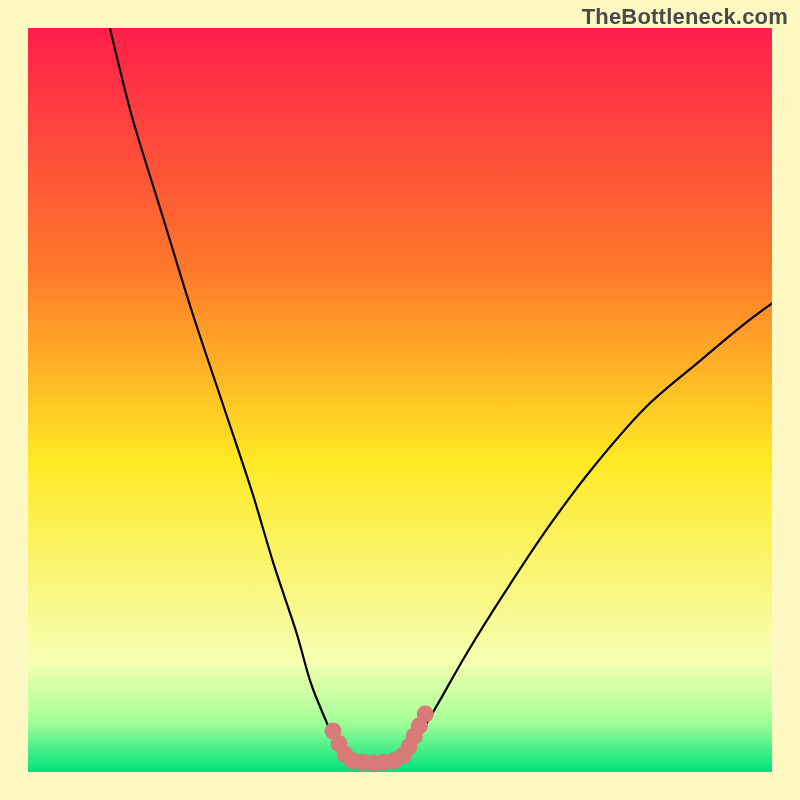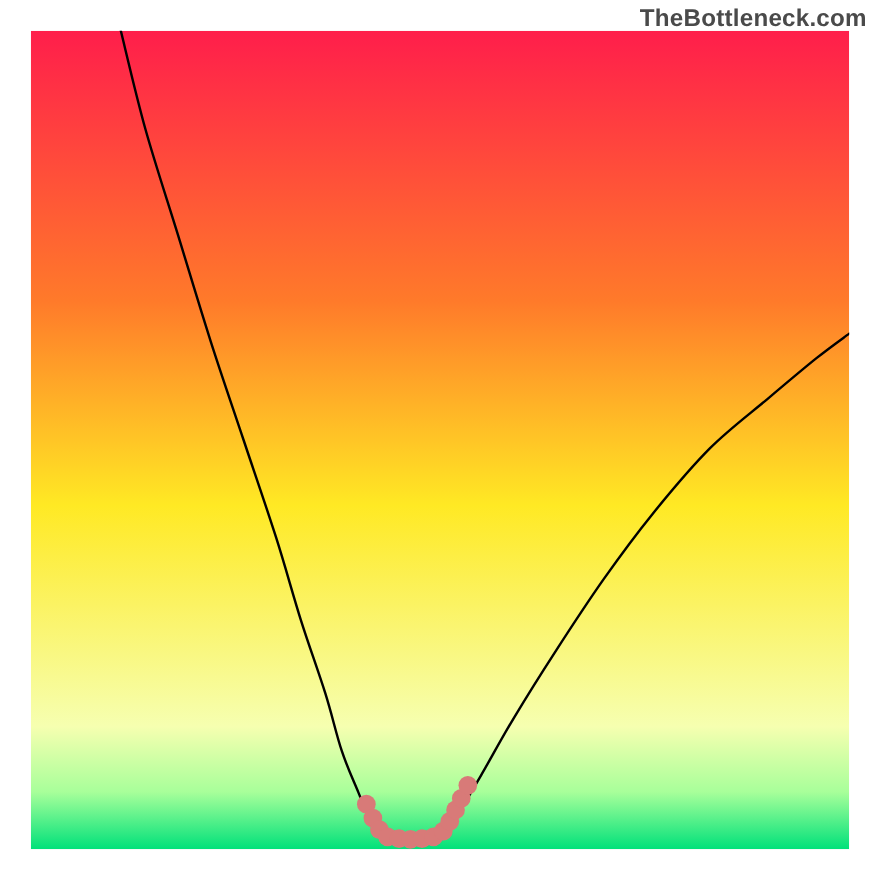--- a/index.html
+++ b/index.html
@@ -8,21 +8,21 @@
     width: 800px;
     height: 800px;
     background: #000;
     font-family: Arial, Helvetica, sans-serif;
     overflow: hidden;
   }
   .frame {
     position: relative;
     width: 800px;
     height: 800px;
-    background: #ffffff;
+    background: #fef9c3;
     text-decoration: underline;
   }
   .watermark {
     position: absolute;
     top: 4px;
     right: 12px;
     color: #4a4a4a;
     font-size: 22px;
     font-weight: 600;
     letter-spacing: 0.2px;

